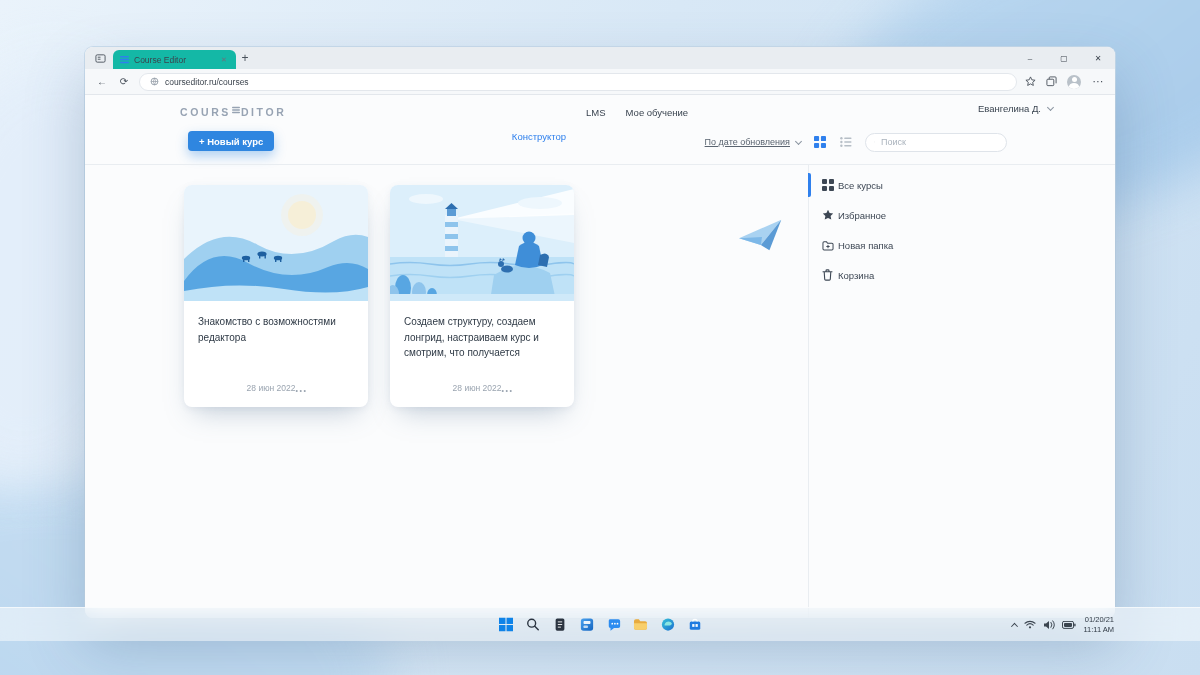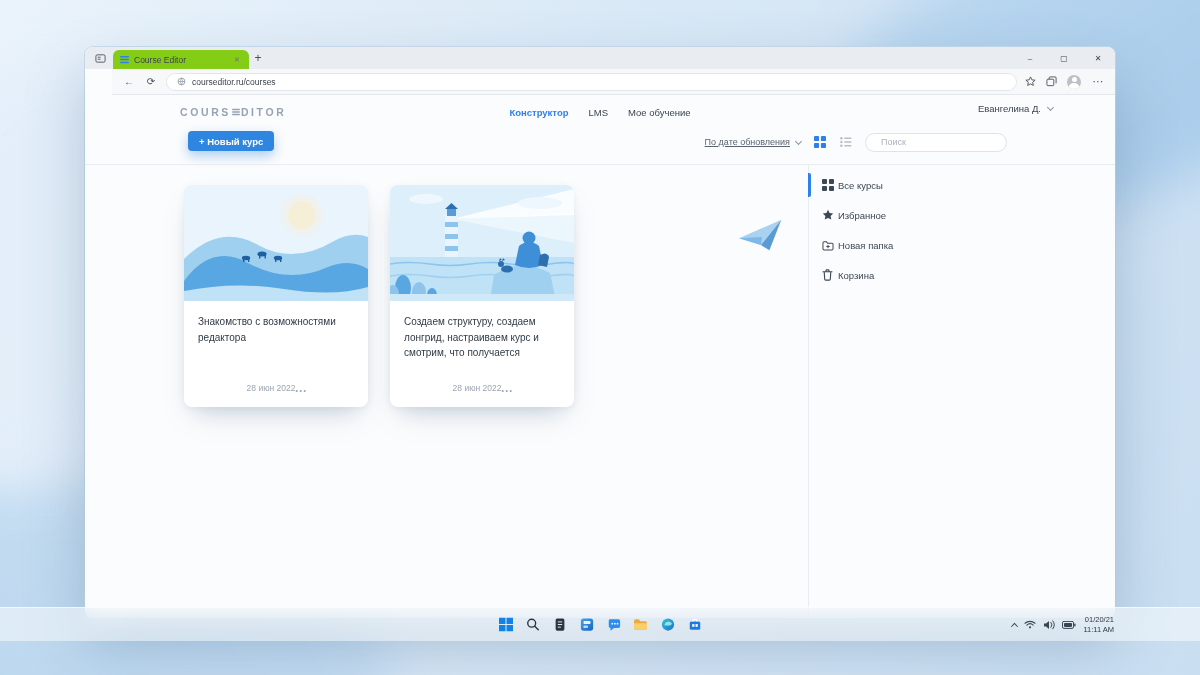--- a/index.html
+++ b/index.html
@@ -17,52 +17,52 @@
               background:#e3eefa; transform:rotate(8deg); opacity:.9; }
 
   
   .window { position:absolute; left:85px; top:47px; width:1030px; height:571px;
             border-radius:8px; overflow:hidden; background:#fbfcfd;
             box-shadow:0 28px 60px rgba(60,95,135,.30), 0 0 0 1px rgba(200,218,235,.9); }
 
   
   .tabstrip { height:22px; background:#e9edf1; display:flex; align-items:flex-end; padding-left:6px; }
   .vtabs-btn { width:18px; height:18px; display:flex; align-items:center; justify-content:center; margin-bottom:2px; cursor:pointer; }
-  .tab { display:flex; align-items:center; gap:5px; width:136px; height:19px; background:#84cc16;
+  .tab { display:flex; align-items:center; gap:5px; width:123px; height:19px; background:#14b8a6;
          border-radius:6px 6px 0 0; padding:0 7px; margin-left:4px; font-size:8.5px; color:#3b434d; cursor:pointer; }
   .tab-title { flex:1; white-space:nowrap; overflow:hidden; }
   .tab-close { width:10px; height:10px; display:flex; align-items:center; justify-content:center; cursor:pointer; }
   .tab-close::before { content:"✕"; font-size:7px; color:#6a737d; }
   .newtab-btn { width:18px; height:18px; display:flex; align-items:center; justify-content:center; cursor:pointer; margin-bottom:2px; }
   .newtab-btn::before { content:"+"; font-size:12px; color:#4a525c; }
   .win-controls { margin-left:auto; display:flex; height:100%; align-items:stretch; }
   .wc { width:34px; display:flex; align-items:center; justify-content:center; font-size:8px; color:#3b434d; cursor:pointer; }
 
   
   .addrbar { height:26px; background:#f6f8fa; border-bottom:1px solid #e3e7ec;
-             display:flex; align-items:center; padding:0 10px; gap:8px;margin-left:27px; }
+             display:flex; align-items:center; padding:0 10px; gap:8px; }
   .nav-ico { width:14px; display:flex; align-items:center; justify-content:center; color:#4a525c; cursor:pointer; }
   .ico-back::before { content:"←"; font-size:10px; }
   .ico-refresh::before { content:"⟳"; font-size:10px; }
   .url-pill { flex:1; height:18px; background:#fff; border:1px solid #e3e7ec; border-radius:10px;
               display:flex; align-items:center; gap:6px; padding:0 10px; font-size:8.5px; color:#3b434d; cursor:text; }
   .addr-actions { display:flex; align-items:center; gap:10px; }
   .avatar { width:14px; height:14px; border-radius:50%; background:#b9c1c9; position:relative; overflow:hidden; cursor:pointer; }
   .avatar::before { content:""; position:absolute; left:4.5px; top:2.5px; width:5px; height:5px; border-radius:50%; background:#fff; }
   .avatar::after  { content:""; position:absolute; left:2px; top:8.5px; width:10px; height:7px; border-radius:50%; background:#fff; }
   .ico-dots::before { content:"⋯"; font-size:11px; color:#4a525c; }
 
   
   .page { position:absolute; top:48px; left:0; right:0; bottom:0; background:#fbfcfd; }
-  .logo { position:absolute; left:95px; top:11px; display:flex; align-items:center;
+  .logo { position:absolute; left:95px; top:11px; display:flex; align-items:flex-start;
           font-size:10.5px; letter-spacing:2.6px; color:#97a3b3; font-weight:600; cursor:pointer; }
   .nav { position:absolute; left:50%; top:12px; transform:translateX(-50%);
          display:flex; gap:20px; font-size:9.5px; color:#3a4450; }
   .nav-item { cursor:pointer; }
-  .nav-item.active { color:#2f80ed; font-weight:700; }
+  .nav-item.active { color:#2f80ed; font-weight:400;margin-top:24px; }
   .user { position:absolute; right:62px; top:8px; display:flex; align-items:center; gap:7px;
           font-size:9.5px; color:#3a4450; cursor:pointer;justify-content:center; }
   .chev { width:5px; height:5px; border-right:1.3px solid #8a94a0; border-bottom:1.3px solid #8a94a0;
           display:inline-block; transform:rotate(45deg); margin-top:-2px; }
 
   .btn-new { position:absolute; left:103px; top:36px; height:20px; padding:0 11px;
              background:#2f86e0; color:#fff; font-size:9.5px; font-weight:600;
              border-radius:4px; display:flex; align-items:center; cursor:pointer;
              box-shadow:0 5px 12px rgba(47,134,224,.38); }
   .toolbar-right { position:absolute; right:108px; top:37px; height:20px;

